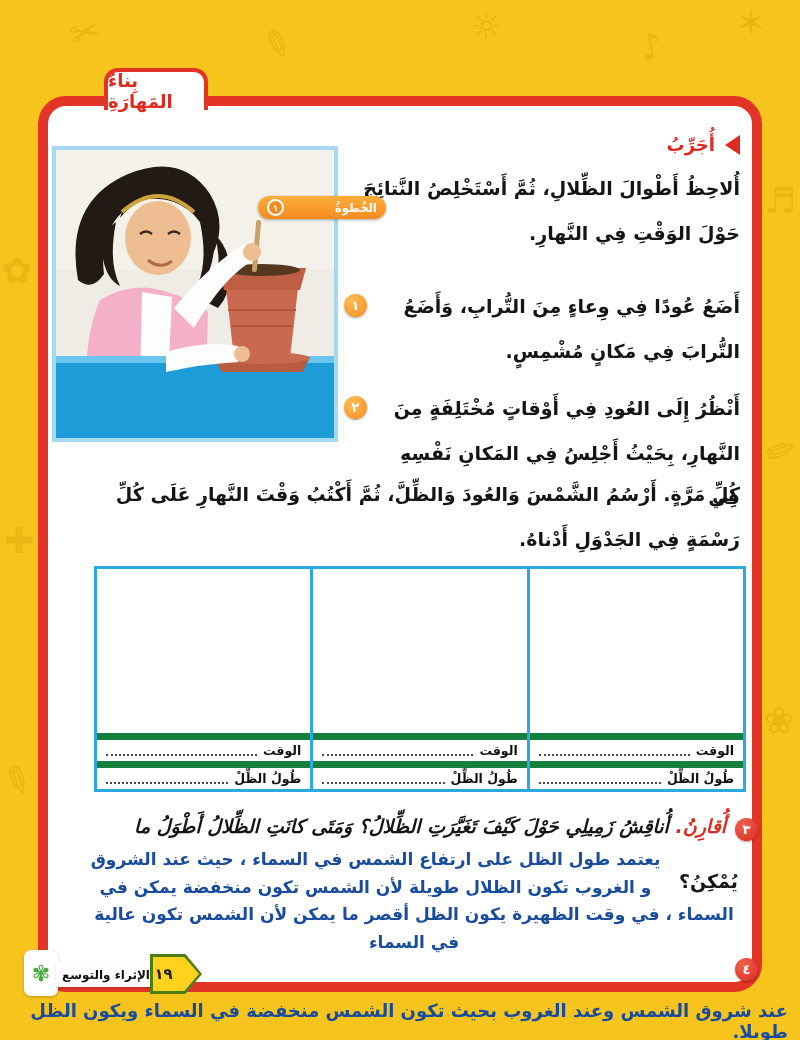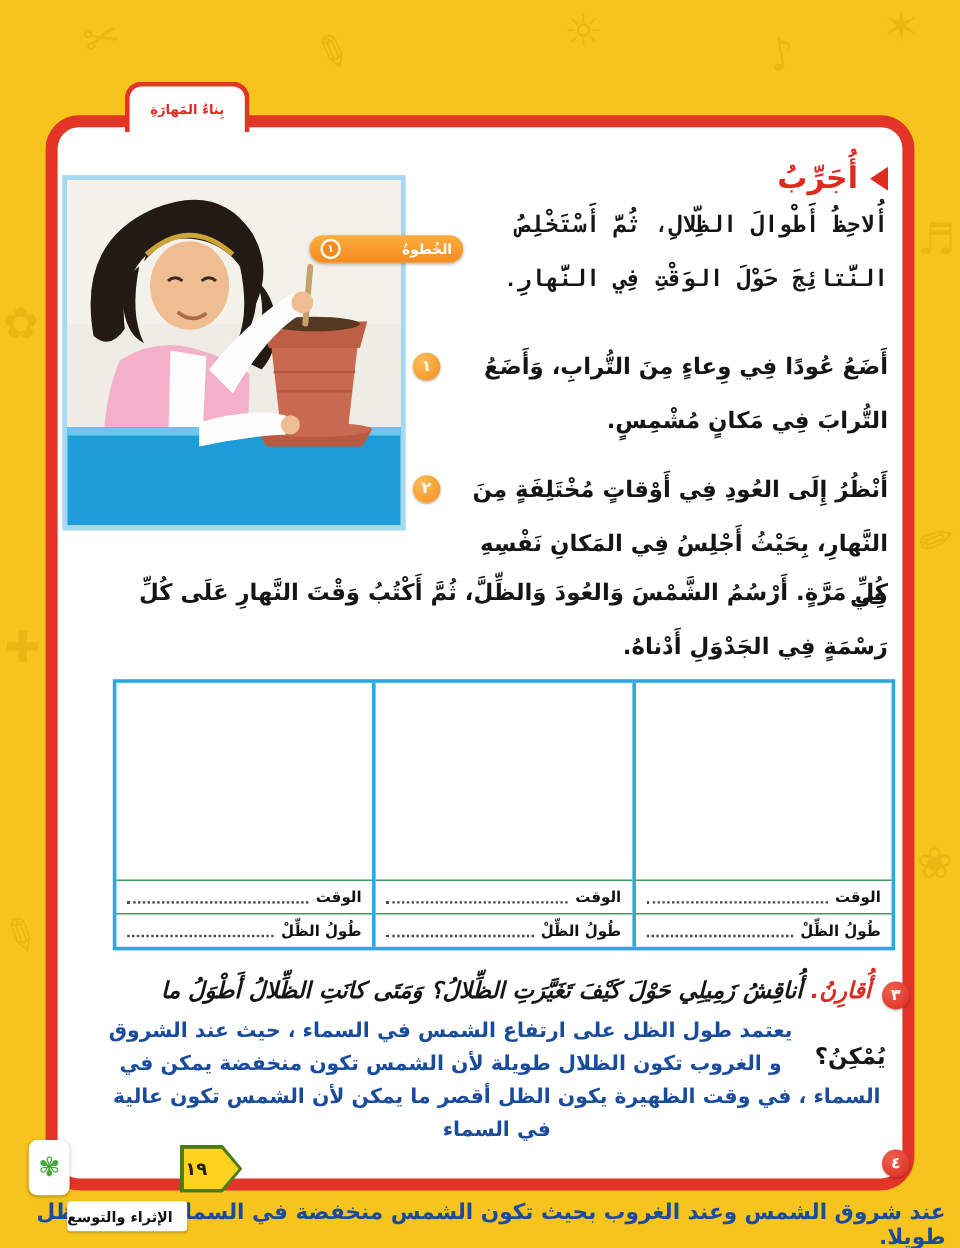--- a/index.html
+++ b/index.html
@@ -26,32 +26,32 @@
     z-index:1;
   }
   #tab {
     position:absolute; left:104px; top:68px; width:104px; height:42px;
     background:#FFFFFF;
     border:4px solid #E23427; border-bottom:none;
     border-radius:14px 14px 0 0;
     display:flex; align-items:center; justify-content:center;
     z-index:3;
   }
-  #tab span { color:#E02A20; font-weight:bold; font-size:11px; }
+  #tab span { color:#E02A20; font-weight:bold; font-size:18px; }
   
   #title-row {
     position:absolute; top:134px; right:60px;
     display:flex; direction:rtl; align-items:center; gap:10px; z-index:2;
   }
   .tri {
     width:0; height:0;
     border-top:10px solid transparent; border-bottom:10px solid transparent;
     border-right:15px solid #E02A20;
   }
-  #title-row .title { color:#E02A20; font-weight:bold; font-size:25px; }
+  #title-row .title { color:#E02A20; font-weight:bold; font-size:18px; }
   
   #photo {
     position:absolute; left:52px; top:146px; width:286px; height:296px;
     border:4px solid #A5D9F1; background:#EFECE5; z-index:2;
   }
   #photo svg { width:100%; height:100%; display:block; }
   #step-badge {
     position:absolute; left:258px; top:196px; z-index:4;
     display:flex; direction:rtl; align-items:center; gap:5px;
     background:linear-gradient(#FBAE3C,#F58B1F);
@@ -64,21 +64,21 @@
     background:#F58B1F; border:2px solid #fff;
     color:#fff; font-size:9px; font-weight:bold;
     display:flex; align-items:center; justify-content:center;
   }
   
   .arab {
     direction:rtl; text-align:right;
     font-weight:bold; color:#151515;
     font-size:19px; line-height:2.35;
   }
-  #intro { position:absolute; top:166px; right:60px; width:394px; z-index:2;font-family:Liberation Mono, monospace; }
+  #intro { position:absolute; top:166px; right:60px; width:394px; z-index:2; }
   .step {
     position:absolute; right:60px; width:396px;
     display:flex; direction:rtl; gap:9px; align-items:flex-start; z-index:2;
   }
   #step1 { top:284px; }
   #step2 { top:386px; }
   .step .arab { flex:1; }
   .num-badge {
     flex:0 0 auto; width:23px; height:23px; border-radius:50%;
     background:radial-gradient(circle at 35% 30%, #FDBE57, #F58B1F);
@@ -91,21 +91,21 @@
   #step2cont { position:absolute; top:472px; right:60px; left:56px; z-index:2; }
   
   #table {
     position:absolute; left:94px; top:566px; width:652px; height:226px;
     border:3px solid #2BA9E0; display:flex; direction:rtl; background:#fff; z-index:2;
   }
   .tcol { flex:1; display:flex; flex-direction:column; }
   .tcol + .tcol { border-left:none; border-right:3px solid #2BA9E0; }
   .draw-area { flex:1; }
   .label-row {
-    height:28px; border-top:1px solid #15803d;
+    height:28px; border-top:7px solid #15803d;
     display:flex; direction:rtl; align-items:center; gap:6px;
     padding:0 9px; font-size:12.5px; font-weight:bold; color:#111;
   }
   .dots { flex:1; border-bottom:2px dotted #4a4a4a; transform:translateY(4px); }
   
   #compare {
     position:absolute; top:808px; right:42px; left:62px;
     display:flex; direction:rtl; gap:9px; align-items:flex-start; z-index:2;
   }
   #compare .arab { flex:1; line-height:1.9;font-style:italic; }
@@ -129,22 +129,22 @@
   #corner-icon {
     position:absolute; left:24px; top:950px; width:34px; height:46px;
     background:#fff; border-radius:7px;
     display:flex; align-items:center; justify-content:center;
     box-shadow:0 1px 3px rgba(0,0,0,.25); z-index:5;
     color:#45A93B; font-size:22px; font-weight:bold;
   }
   #footer-strip {
     position:absolute; left:56px; top:962px; width:100px; height:25px;
     background:#fff; border-radius:3px;
-    display:flex; align-items:center; justify-content:flex-start;
-    box-shadow:0 1px 2px rgba(0,0,0,.2); z-index:5;margin-top:39px;
+    display:flex; align-items:center; justify-content:center;
+    box-shadow:0 1px 2px rgba(0,0,0,.2); z-index:5;
   }
   #footer-strip span { font-size:12px; font-weight:bold; color:#111; }
   #page-badge {
     position:absolute; left:150px; top:954px; width:52px; height:40px;
     clip-path:polygon(0 0, 68% 0, 100% 50%, 68% 100%, 0 100%);
     background:#4d7c0f; z-index:6;
     display:flex; align-items:center;
   }
   #page-badge .inner {
     position:absolute; left:3px; top:3px; right:3px; bottom:3px;

